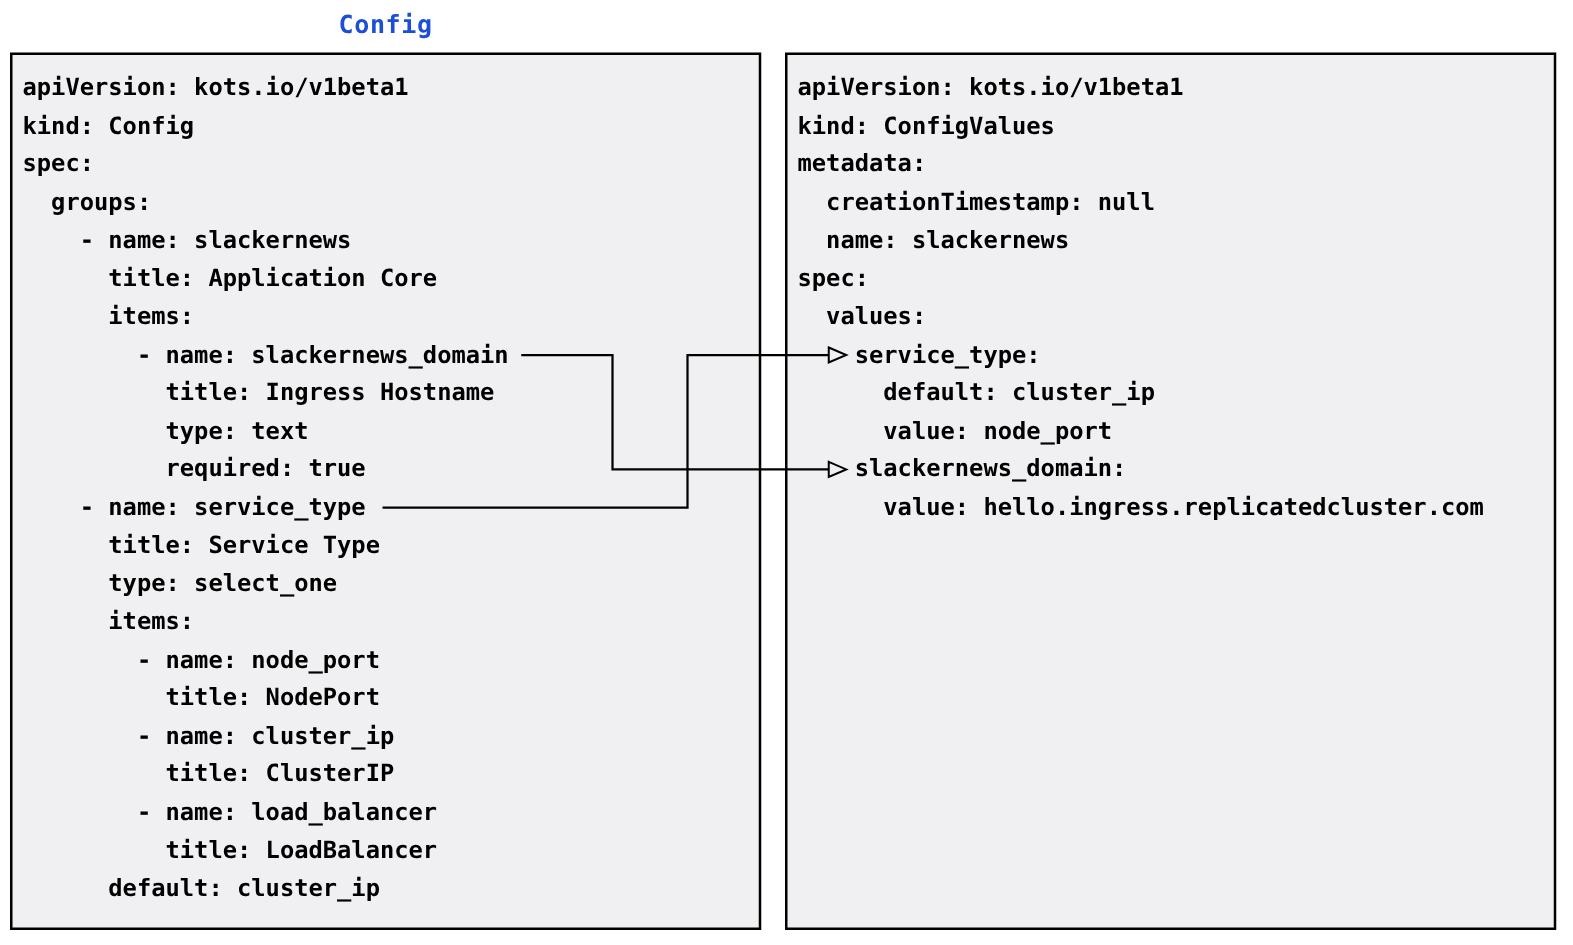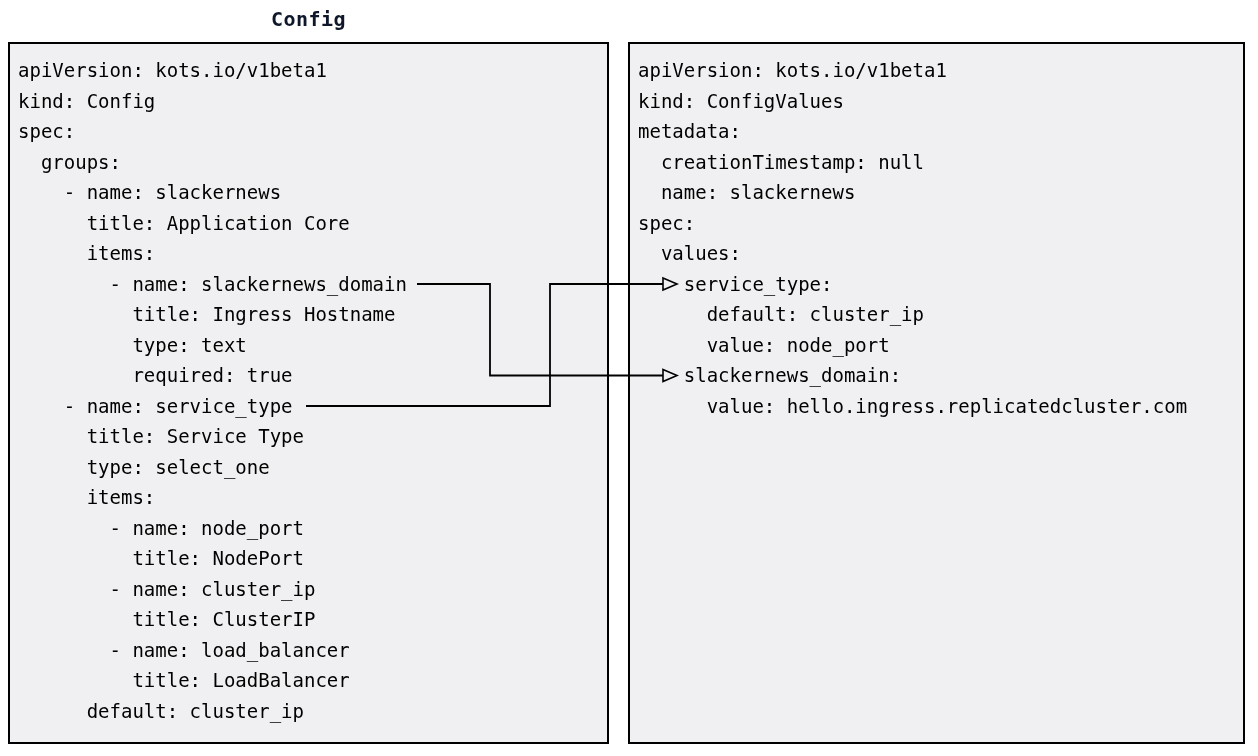--- a/index.html
+++ b/index.html
@@ -18,37 +18,37 @@
     font-family: "DejaVu Sans Mono", "Liberation Mono", monospace;
   }
   .panel-title {
     position: absolute;
     top: 6px;
     height: 26px;
     line-height: 26px;
     text-align: center;
     font-size: 20px;
     font-weight: bold;
-    color: #0f172a;
+    color: #1d4ed8;
     letter-spacing: 0.5px;
   }
   .panel-title.left  { left: 8px;   width: 601px; }
   .panel-title.right { left: 628px; width: 617px; }
   pre.yaml-panel {
     position: absolute;
     top: 42px;
     margin: 0;
     box-sizing: border-box;
     height: 702px;
     background: #f0f0f2;
     border: 2px solid #000000;
     padding: 11px 6px 0 8px;
     font-family: "DejaVu Sans Mono", "Liberation Mono", monospace;
     font-size: 19px;
-    font-weight: normal;
+    font-weight: bold;
     line-height: 30.5px;
     color: #000000;
     white-space: pre;
     overflow: hidden;
   }
   pre.yaml-panel.left  { left: 8px;   width: 601px; }
   pre.yaml-panel.right { left: 628px; width: 617px; }
   svg.arrow-layer {
     position: absolute;
     left: 0;

